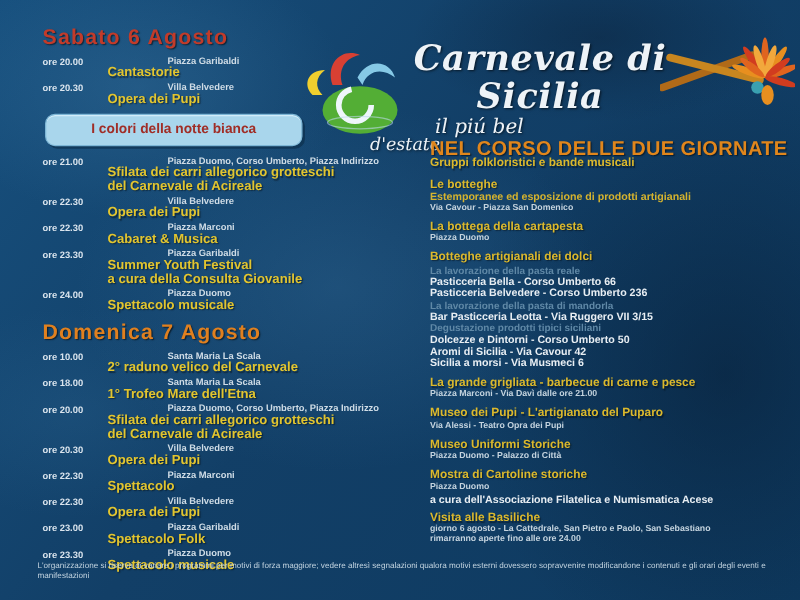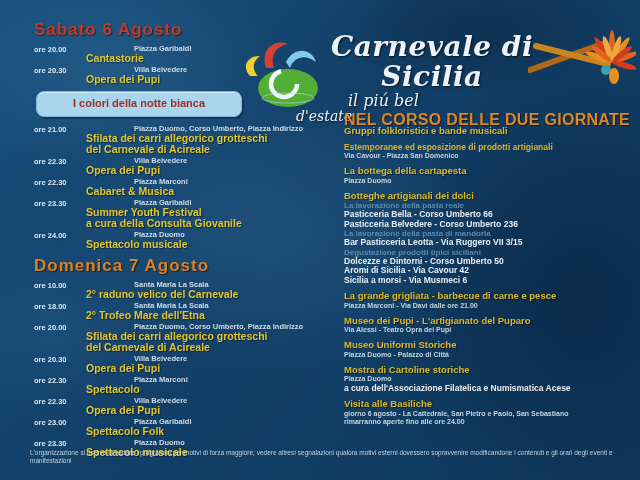--- a/index.html
+++ b/index.html
@@ -172,21 +172,21 @@
     <div class="ev-body">
       <div class="ev-place">Santa Maria La Scala</div>
       <div class="ev-name">2° raduno velico del Carnevale</div>
     </div>
   </div>
 
   <div class="ev-row">
     <div class="ev-time">ore 18.00</div>
     <div class="ev-body">
       <div class="ev-place">Santa Maria La Scala</div>
-      <div class="ev-name">2° Trofeo Mare dell'Etna</div>
+      <div class="ev-name">1° Trofeo Mare dell'Etna</div>
     </div>
   </div>
 
   <div class="ev-row">
     <div class="ev-time">ore 20.00</div>
     <div class="ev-body">
       <div class="ev-place">Piazza Duomo, Corso Umberto, Piazza Indirizzo</div>
       <div class="ev-name">Sfilata dei carri allegorico grotteschi
 del Carnevale di Acireale</div>
     </div>
@@ -234,20 +234,21 @@
 </div>
   </div>
 
   <div id="program">
     <div id="program-title">NEL CORSO DELLE DUE GIORNATE</div>
     <div id="program-lines">
   <div class="sec">Gruppi folkloristici e bande musicali</div>
 
   <div class="gap"></div>
 
+  <div class="sec">Le botteghe</div>
 
   <div class="sub">Estemporanee ed esposizione di prodotti artigianali</div>
 
   <div class="detail">Via Cavour - Piazza San Domenico</div>
 
   <div class="gap"></div>
 
   <div class="sec">La bottega della cartapesta</div>
 
   <div class="detail">Piazza Duomo</div>

